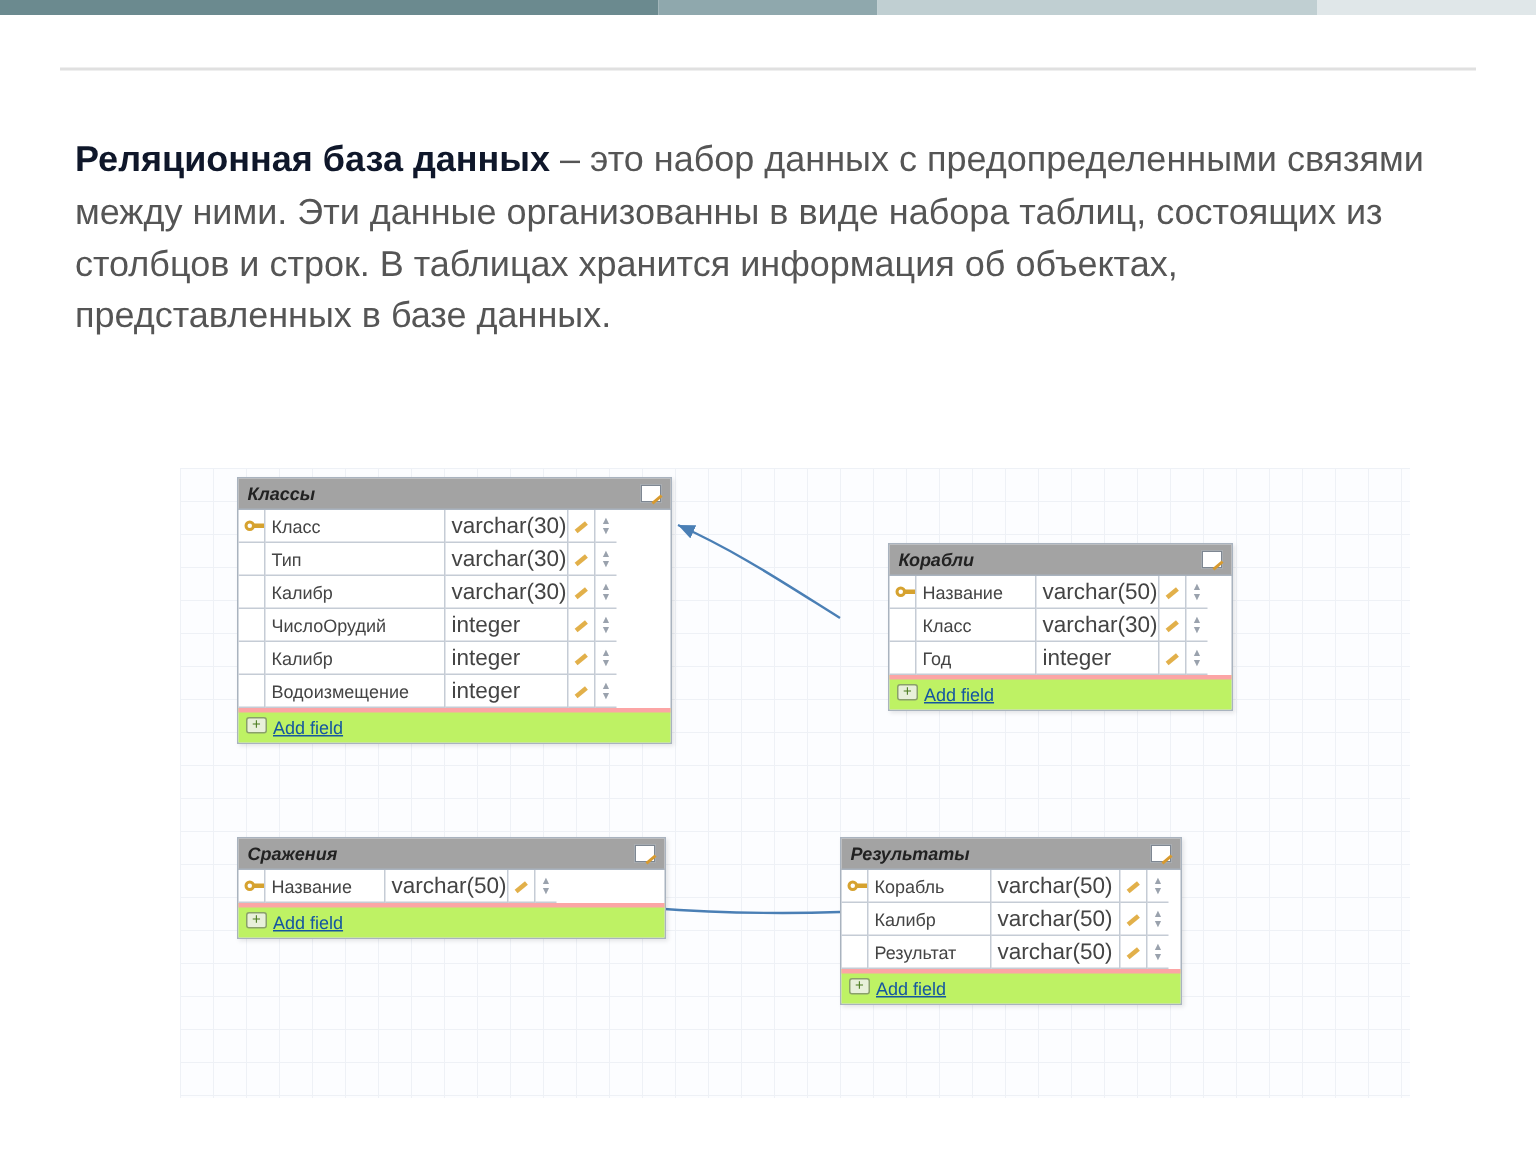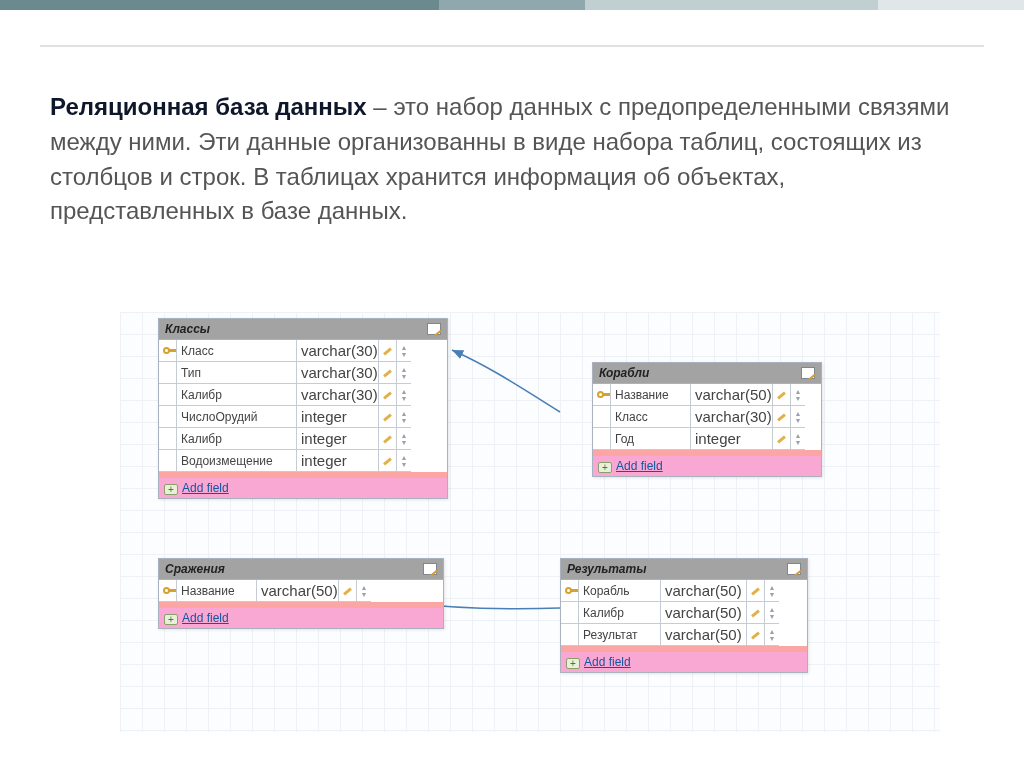--- a/index.html
+++ b/index.html
@@ -103,23 +103,23 @@
   .pencil-icon {
     width:10px; height:10px; position:relative;
   }
   .pencil-icon::before {
     content:""; position:absolute; width:9px; height:3px;
     background:#e2b04a; transform:rotate(-40deg); left:0; top:4px;
   }
 
   .add-field {
     padding: 3px 5px;
-    border-top: 6px solid #fca5a5;
-    display: flex; align-items: flex-end; gap: 4px;
-    background:#f9a8d4;
+    border-top: 3px solid #fca5a5;
+    display: flex; align-items: flex-start; gap: 4px;
+    background:#bef264;
   }
   .add-field .plus-icn {
     width:14px; height:11px; position:relative;
     border:1px solid #8aa06a; background:#e8f0da; border-radius:2px;
   }
   .add-field .plus-icn::after {
     content:"+"; position:absolute; font-size:10px; line-height:9px;
     color:#4a7b1e; left:3px; top:0;
   }
   .add-field a {
@@ -128,21 +128,21 @@
 
   svg.arrows { position:absolute; top:0; left:0; width:100%; height:100%; pointer-events:none; }
 
   
   #t-klassy { top: 6px; left: 38px; width: 290px; }
   #t-klassy .row { grid-template-columns: 18px 120px 82px 18px 14px; }
   #t-korabli { top: 50px; left: 440px; width: 230px; margin-left: 32px; }
   #t-korabli .row { grid-template-columns: 18px 80px 82px 18px 14px; }
   #t-srazh { top: 246px; left: 38px; width: 286px; }
   #t-srazh .row { grid-template-columns: 18px 80px 82px 18px 14px; }
-  #t-rezul { top: 246px; left: 440px; width: 248px; }
+  #t-rezul { top: 246px; left: 440px; width: 228px; }
   #t-rezul .row { grid-template-columns: 18px 82px 86px 18px 14px; }
 </style>
 </head>
 <body>
 
 <div class="top-stripe">
   <div class="seg1"></div>
     <div class="seg2"></div>
     <div class="seg3"></div>
     <div class="seg4"></div>

